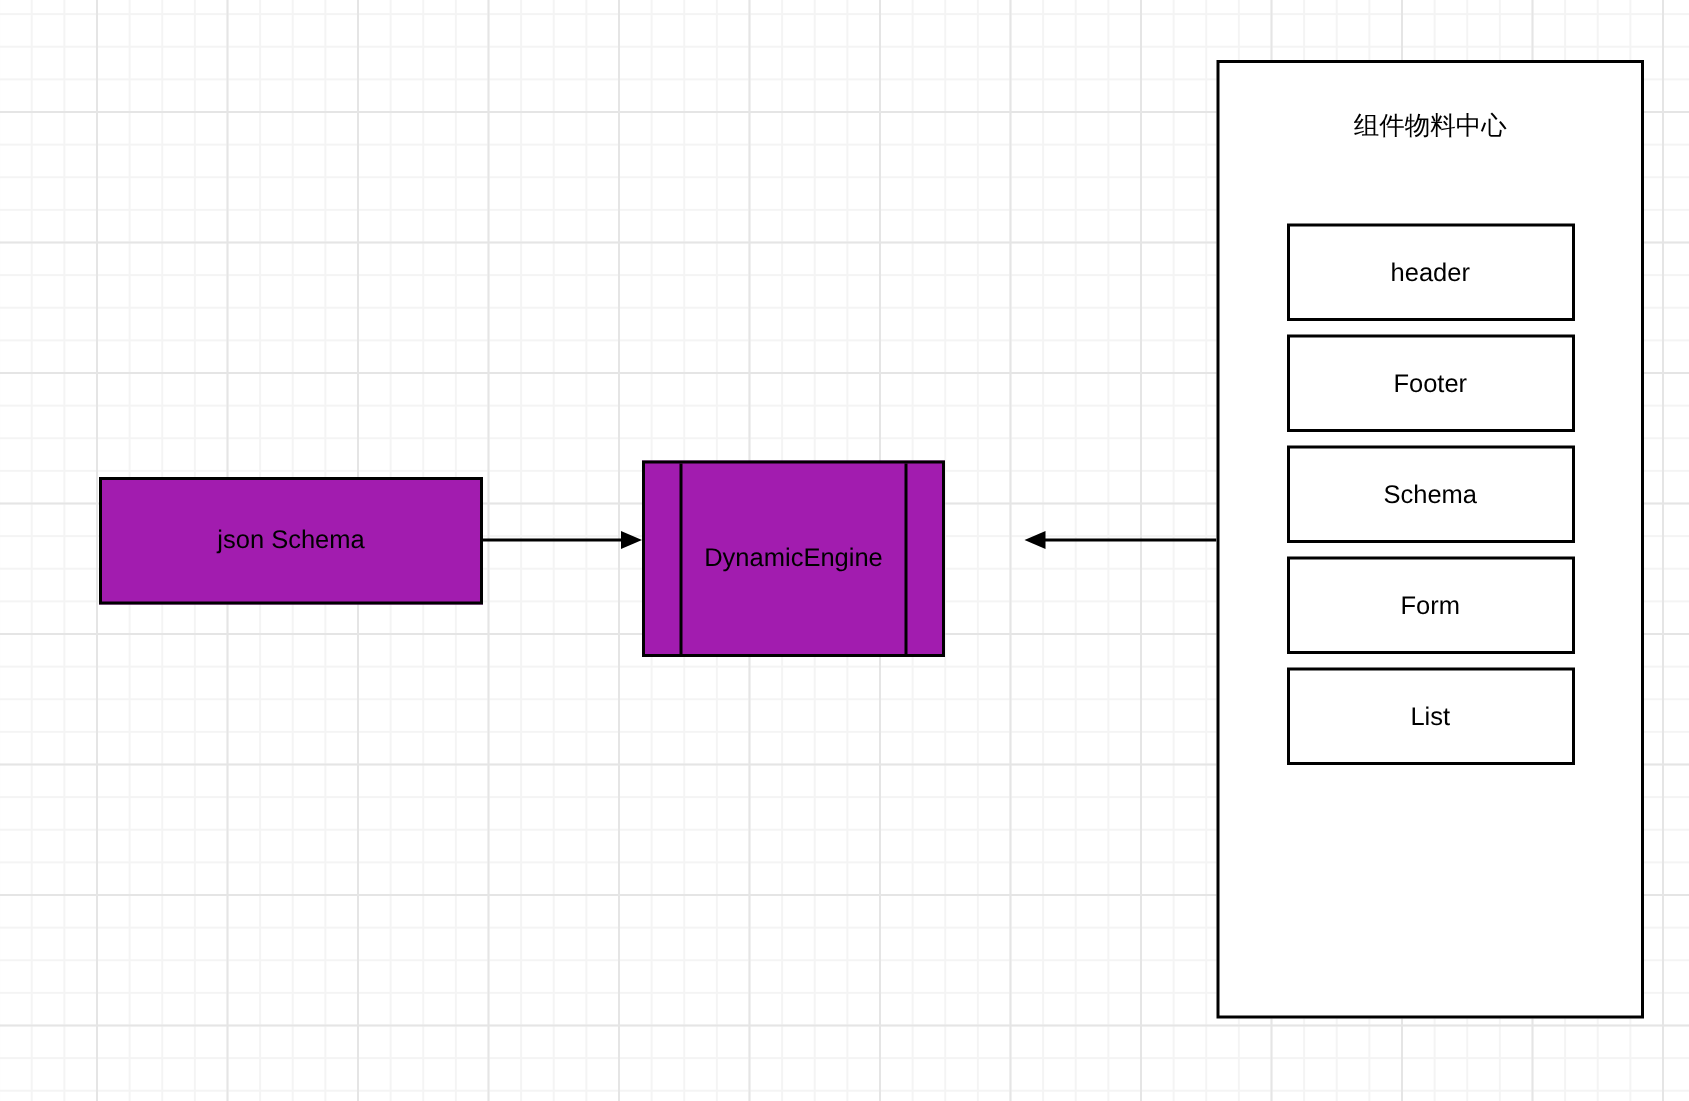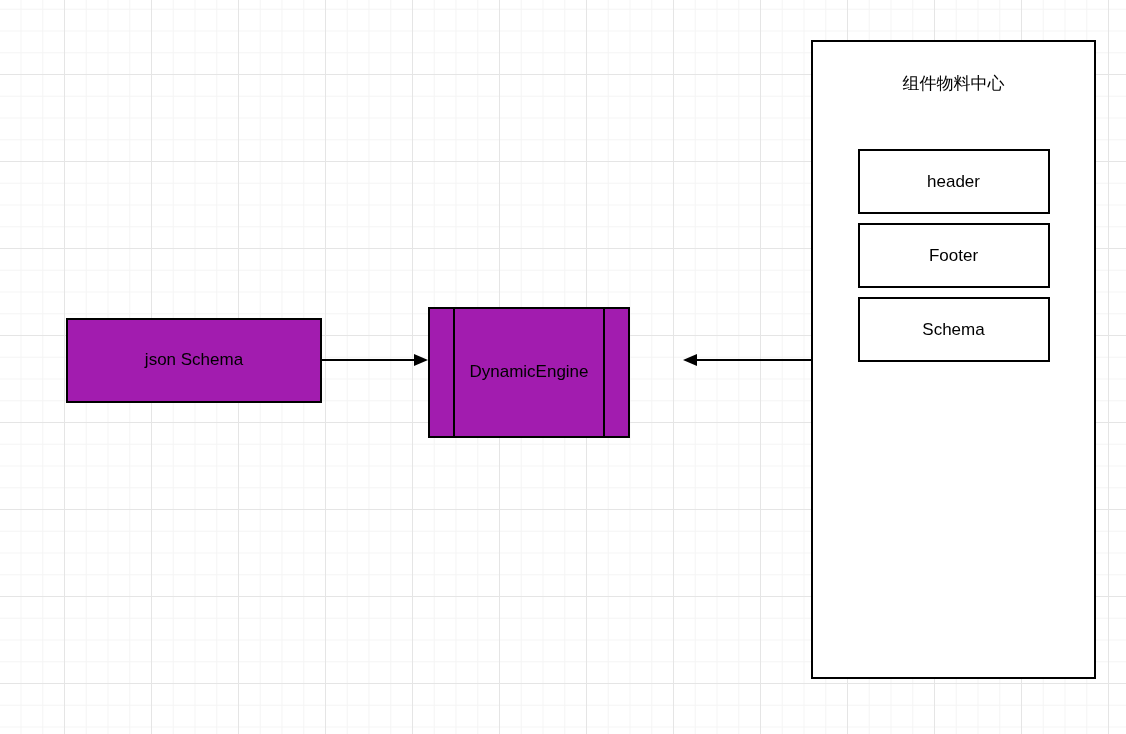--- a/index.html
+++ b/index.html
@@ -142,16 +142,22 @@
     <div class="material-stack">
       <div class="component-box">
         <span>header</span>
       </div>
       <div class="component-box">
         <span>Footer</span>
       </div>
       <div class="component-box">
         <span>Schema</span>
       </div>
+      <div class="component-box">
+        <span>Form</span>
+      </div>
+      <div class="component-box">
+        <span>List</span>
+      </div>
     </div>
   </div>
 
 </div>
 
 </body></html>

